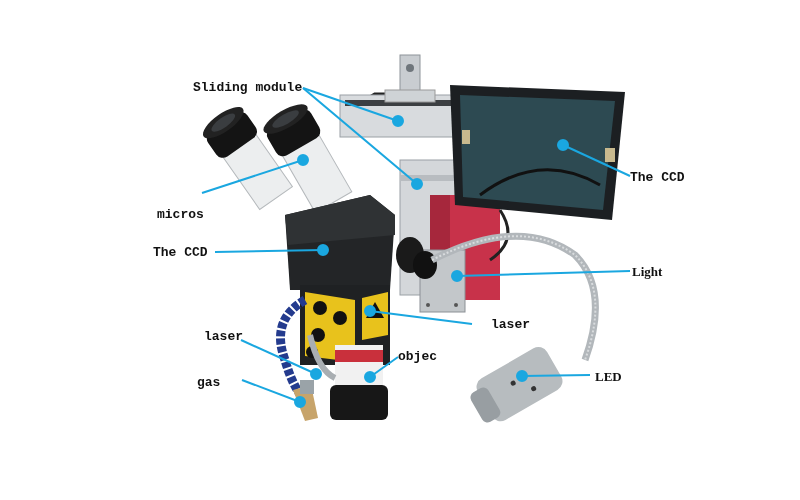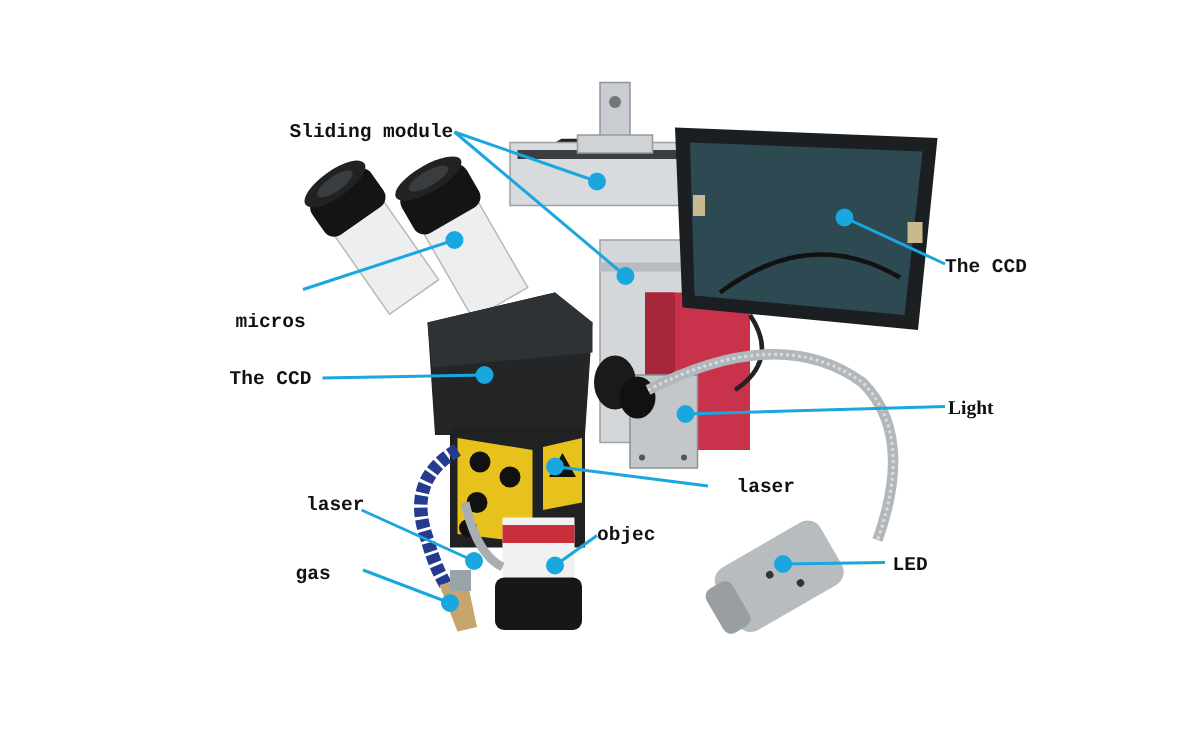--- a/index.html
+++ b/index.html
@@ -120,13 +120,13 @@
 
 <div class="label" style="left:193px;top:80px;">Sliding module</div>
 <div class="label" style="left:157px;top:186px;margin-top:21px;">micros</div>
 <div class="label" style="left:153px;top:245px;">The CCD</div>
 <div class="label" style="left:204px;top:329px;">laser</div>
 <div class="label" style="left:197px;top:375px;">gas</div>
 <div class="label" style="left:474px;top:317px;margin-left:17px;">laser</div>
 <div class="label" style="left:398px;top:349px;">objec</div>
 <div class="label" style="left:630px;top:170px;">The CCD</div>
 <div class="label" style="left:632px;top:264px;font-family:Liberation Serif, serif;">Light</div>
-<div class="label" style="left:595px;top:369px;font-family:Liberation Mono, monospace;">LED</div>
+<div class="label" style="left:595px;top:369px;font-family:Liberation Serif, serif;">LED</div>
 
 </body></html>

